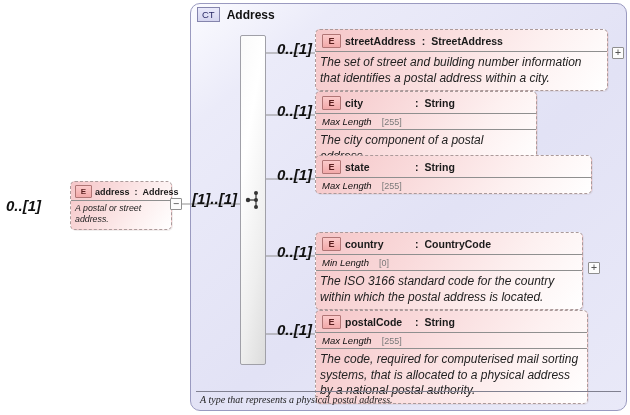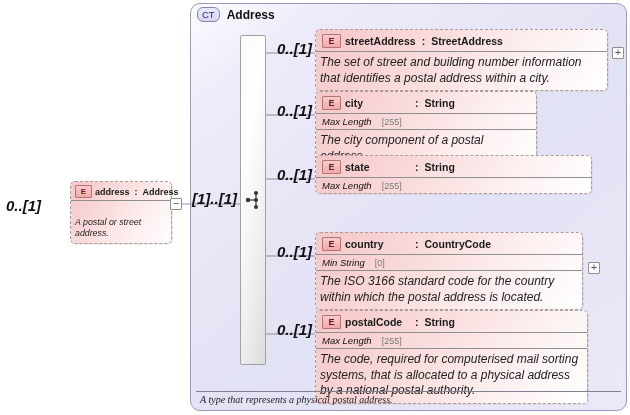--- a/index.html
+++ b/index.html
@@ -12,21 +12,21 @@
 
   
   .ct-container{
     position:absolute;left:190px;top:3px;width:437px;height:408px;
     border:1px solid #9a9ac0;border-radius:10px;
     background:linear-gradient(140deg,#fbfbff 0%,#ebebf9 16%,#e2e2f5 55%,#e9e9f8 100%);
     box-sizing:border-box;
   }
   .ct-header{position:absolute;left:197px;top:7px;display:flex;align-items:center;gap:7px;}
   .ct-badge{
-    display:inline-block;padding:1px 4px;border:1px solid #8585ad;border-radius:6px;
+    display:inline-block;padding:1px 4px;border:1px solid #8585ad;border-radius:0;
     background:linear-gradient(180deg,#eaeafb,#d5d5ef);
     font-size:9.5px;font-weight:normal;color:#2a2a66;line-height:11px;
   }
   .ct-title{font-size:12px;font-weight:bold;color:#111;}
 
   .ct-footer-line{position:absolute;left:196px;top:391px;width:425px;border-top:1px solid #808090;}
   .ct-footer{position:absolute;left:200px;top:394px;width:415px;font-size:10px;font-style:italic;color:#222;font-family:Liberation Serif, serif;}
 
   
   .seq-bar{
@@ -64,21 +64,21 @@
   .facet-label{font-size:9.5px;font-style:italic;color:#111;}
   .facet-value{font-size:9px;color:#7a7a7a;}
   .el-desc{
     border-top:1px solid #8f8f8f;padding:3px 6px 4px 4px;
     font-size:12px;font-style:italic;color:#222;line-height:1.3;
   }
   .root-el{left:70px;top:181px;width:102px;}
   .root-el .el-name,.root-el .el-sep,.root-el .el-type{font-size:9px;}
   .root-el .el-title-row{padding:3px 4px 2px 4px;gap:3px;}
   .root-el .e-badge{width:15px;height:11px;font-size:8px;}
-  .root-el .el-desc{font-size:8.8px;padding:16px 4px 3px 4px;}
+  .root-el .el-desc{font-size:8.8px;padding:2px 4px 3px 4px;}
 
   
   .card{
     position:absolute;font-size:15px;font-style:italic;font-weight:bold;color:#111;
     white-space:nowrap;
   }
   .card.right{width:72px;text-align:right;}
 
   
   .toggle{
@@ -178,21 +178,21 @@
   </div>
 
   <div class="el-box inner" style="left:315px;top:232px;width:268px;">
     <div class="el-title-row">
       <span class="e-badge">E</span>
       <span class="el-name">country</span>
       <span class="el-sep">:</span>
       <span class="el-type">CountryCode</span>
     </div>
     <div class="el-facet">
-      <span class="facet-label">Min String</span>
+      <span class="facet-label">Min Length</span>
       <span class="facet-value">[0]</span>
     </div>
     <div class="el-desc">The ISO 3166 standard code for the country within which the postal address is located.</div>
   </div>
   <div class="toggle" style="left:588px;top:262px;">+</div>
 
   <div class="el-box inner" style="left:315px;top:310px;width:273px;">
     <div class="el-title-row">
       <span class="e-badge">E</span>
       <span class="el-name">postalCode</span>

